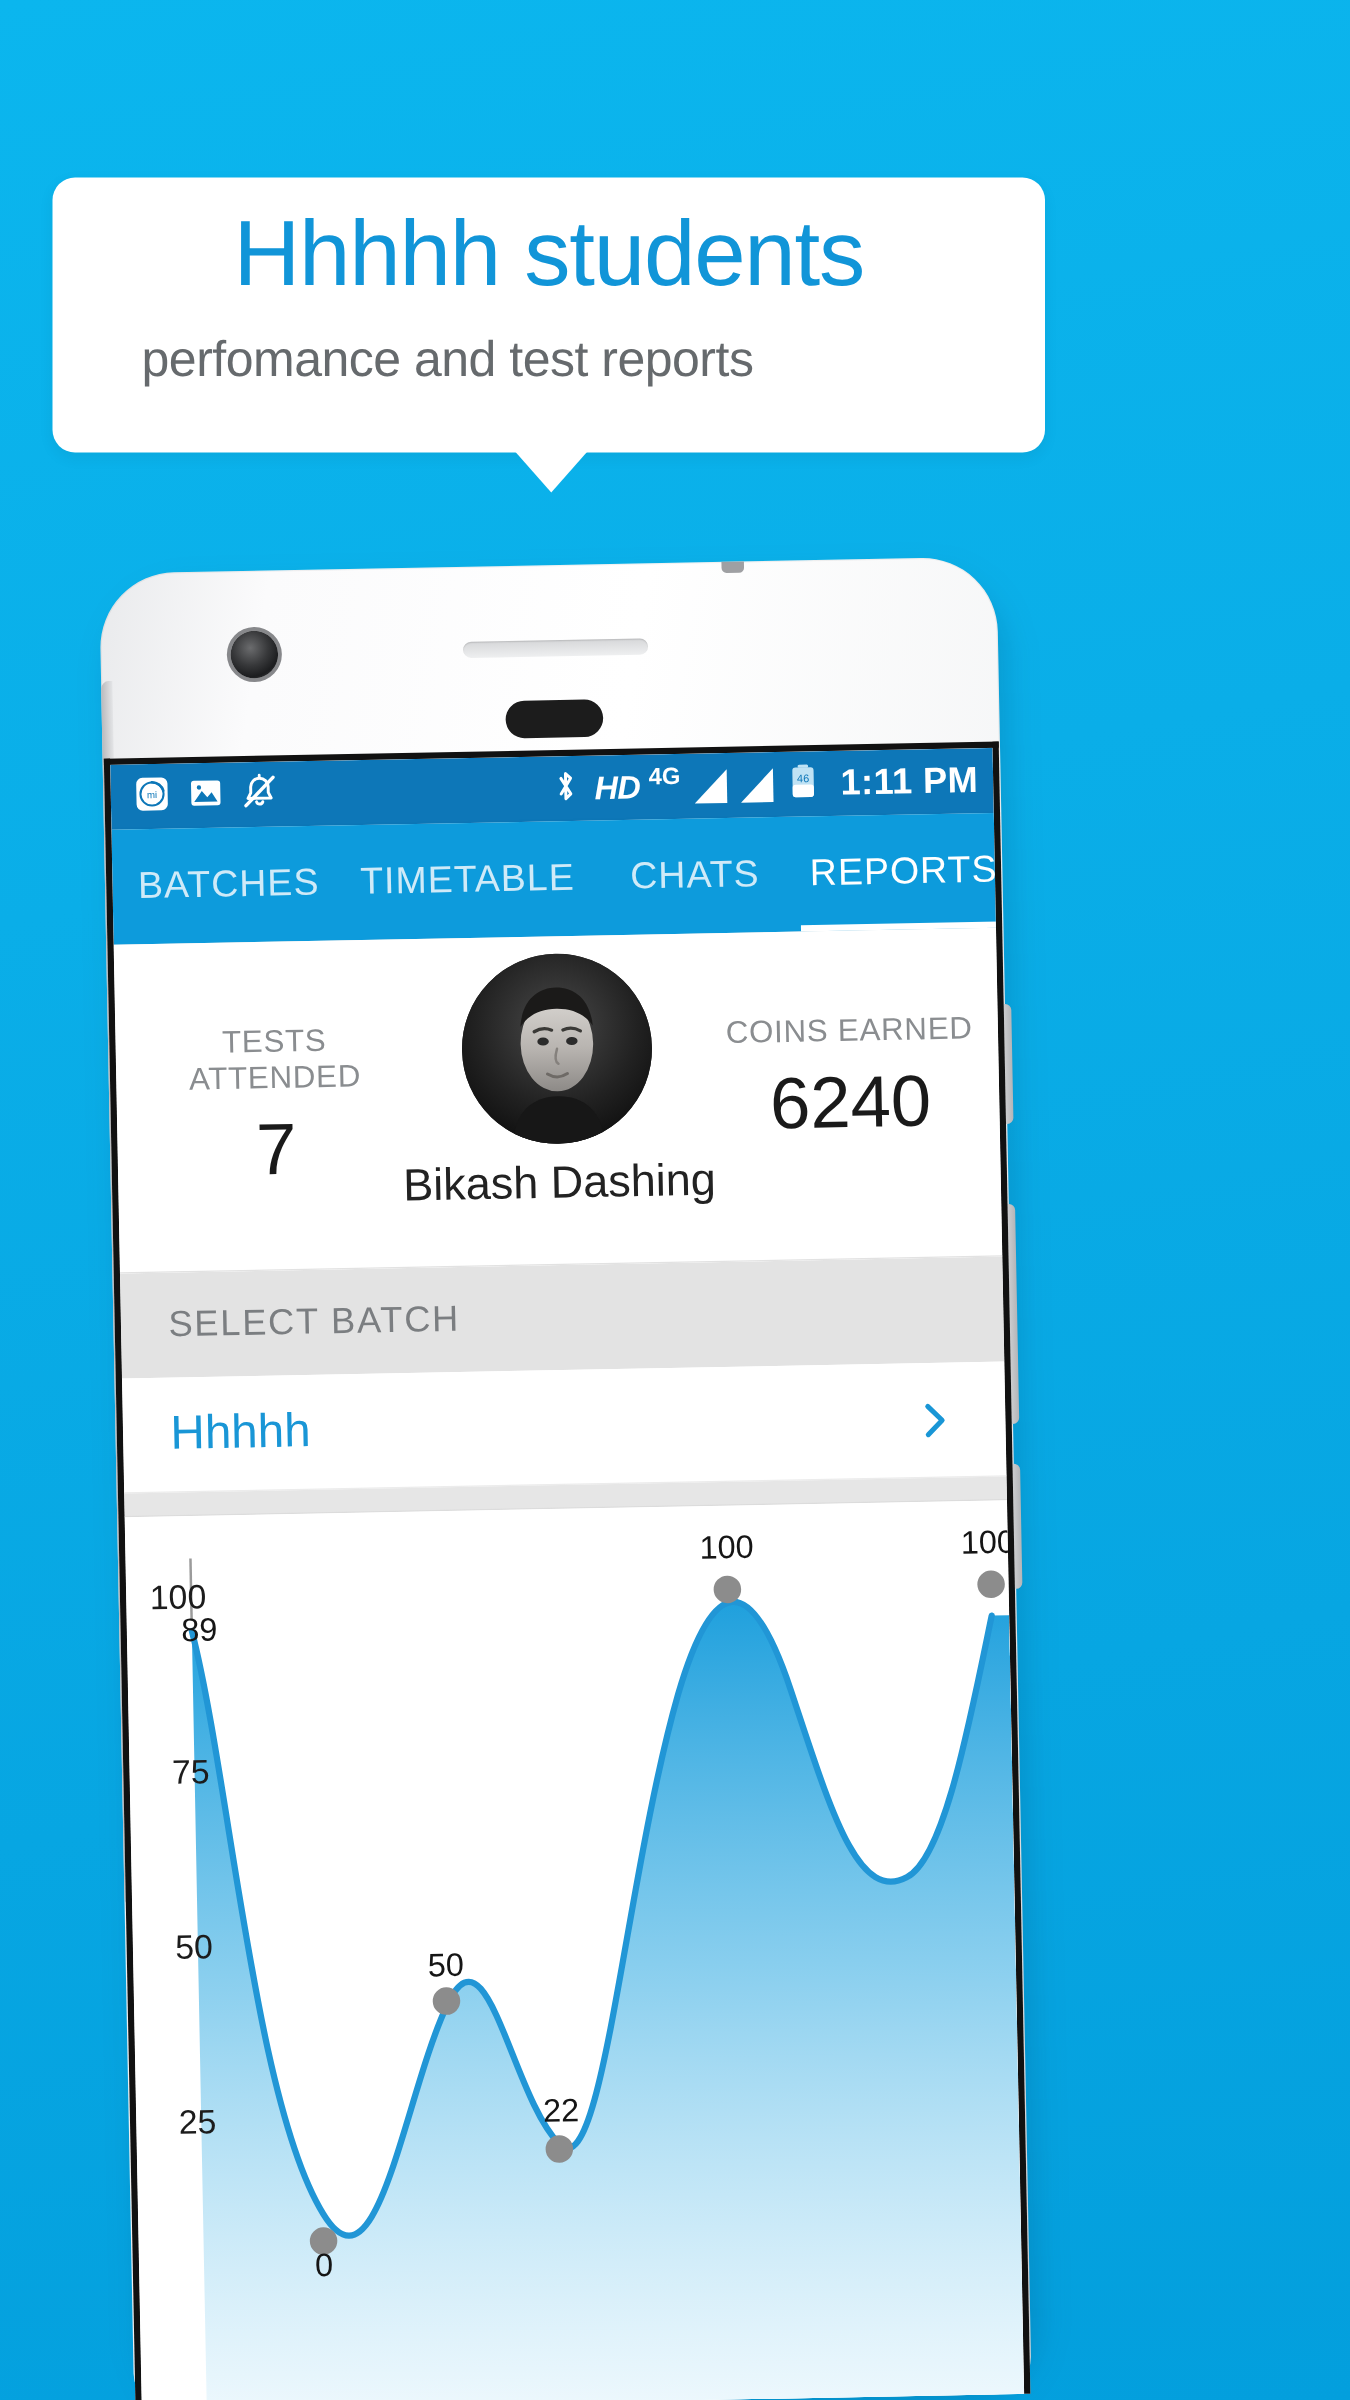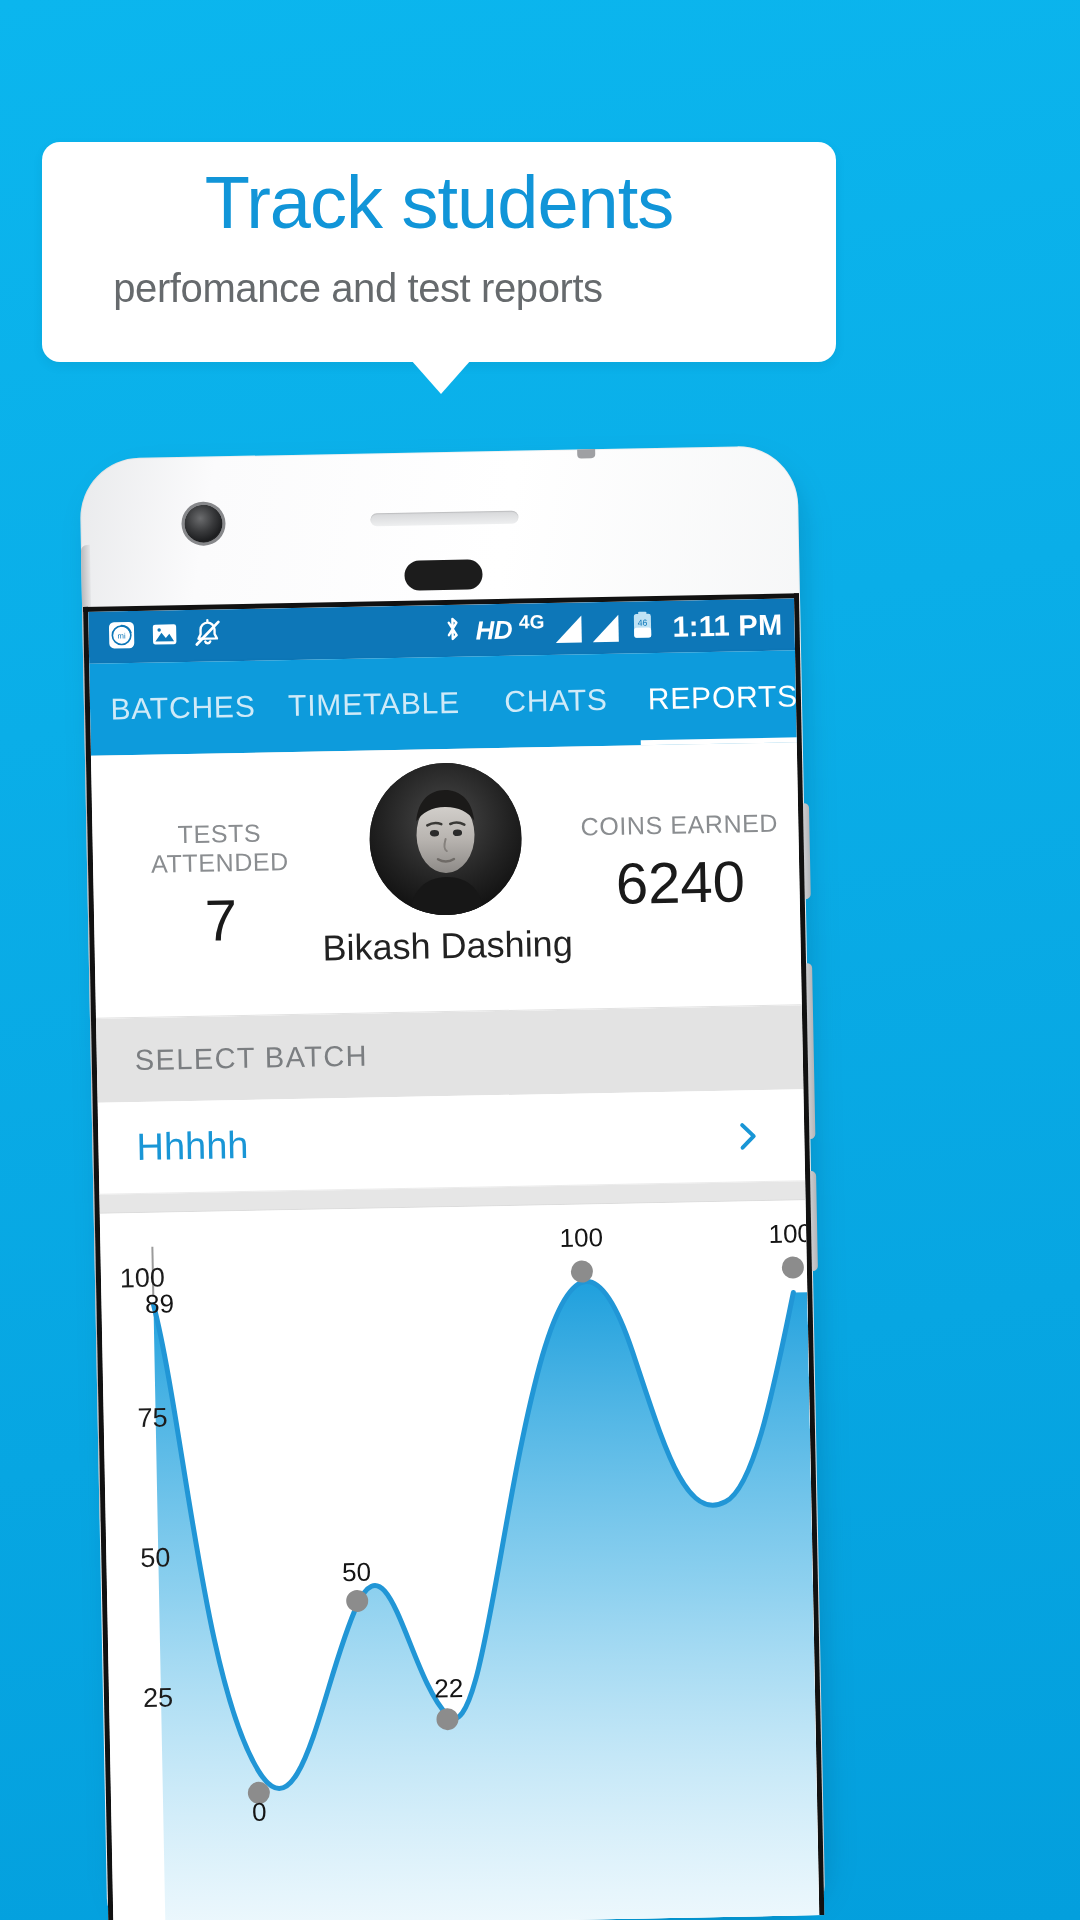--- a/index.html
+++ b/index.html
@@ -151,21 +151,21 @@
   
   #chart{position:relative;height:754px;background:#fff;overflow:hidden;}
   #chart svg{position:absolute;left:0;top:0;}
   .ytick{position:absolute;font-size:27px;color:#1c1c1c;text-align:right;width:74px;}
   .dlabel{position:absolute;font-size:26px;color:#151515;transform:translateX(-50%);}
 </style>
 </head>
 <body>
 
 <div id="bubble">
-  <div id="headline">Track students</div>
+  <div id="headline">Hhhhh students</div>
   <div id="subhead">perfomance and test reports</div>
 </div>
 <div id="bubble-tail"></div>
 
 <div id="phone-wrap">
   <div id="phone-shadow"></div>
   <div id="phone-body">
     <div id="phone-edge-left"></div>
     <div id="btn-power"></div>
     <div id="btn-vol"></div>

